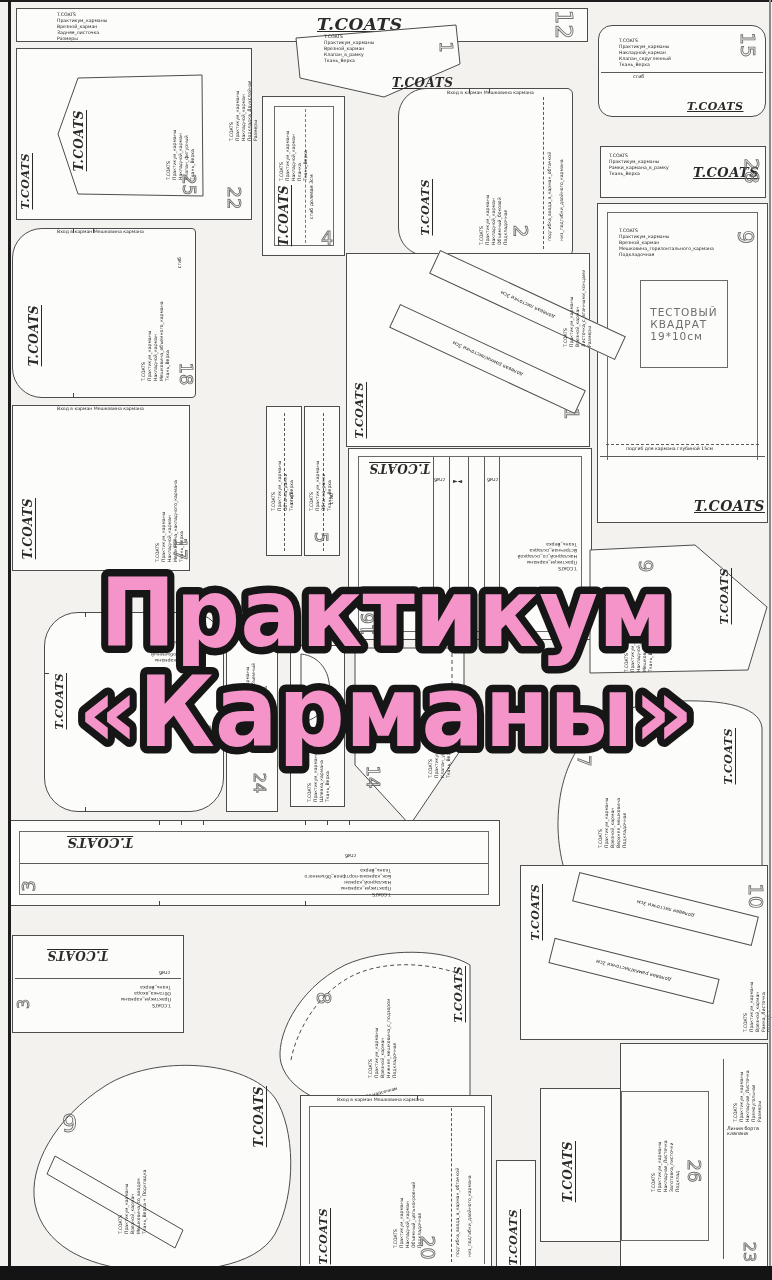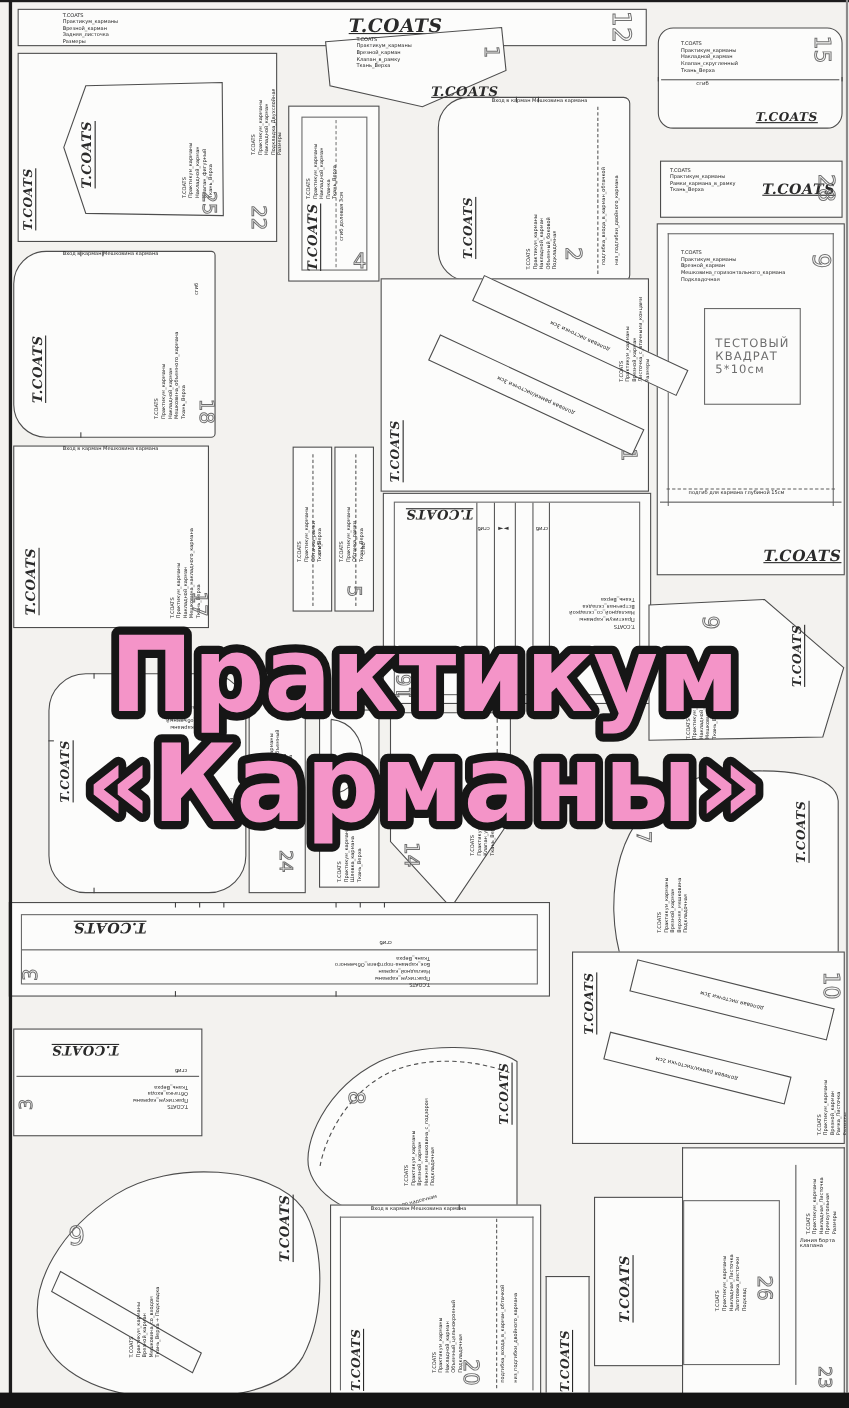--- a/index.html
+++ b/index.html
@@ -147,21 +147,21 @@
     <div class="inner" style="left:9px;top:8px;width:151px;height:248px;border-bottom:none;"></div>
     <div class="tb" style="left:21px;top:24px;width:140px;">T.COATS
 Практикум_карманы
 Врезной_карман
 Мешковина_горизонтального_кармана
 Подкладочная</div>
     <div class="num r90" style="left:140px;top:22px;font-size:22px;">9</div>
     <div style="position:absolute;left:42px;top:76px;width:86px;height:86px;border:1px solid #6a6a6a;display:flex;align-items:center;justify-content:center;text-align:left;">
       <div class="tb" style="position:static;font-size:10.5px;color:#6e6e6e;letter-spacing:1px;line-height:1.15;">ТЕСТОВЫЙ
 КВАДРАТ
-5*10см</div>
+19*10см</div>
     </div>
     <div class="hl dash" style="left:8px;right:8px;top:240px;"></div>
     <div class="tb" style="left:28px;top:242px;white-space:nowrap;">подгиб  для  кармана  глубиной  15см</div>
     <div class="hl" style="left:2px;right:2px;top:252px;"></div>
     <div class="tc" style="left:96px;top:294px;font-size:14px;">T.COATS</div>
   </div>
 
   <div class="pc" style="left:12px;top:228px;width:184px;height:170px;border-radius:30px 4px 4px 30px;">
     <div class="tb" style="left:44px;top:0px;white-space:nowrap;">Вход в карман    Мешковина кармана</div>
     <div class="tc v" style="left:14px;top:76px;font-size:12px;">T.COATS</div>

